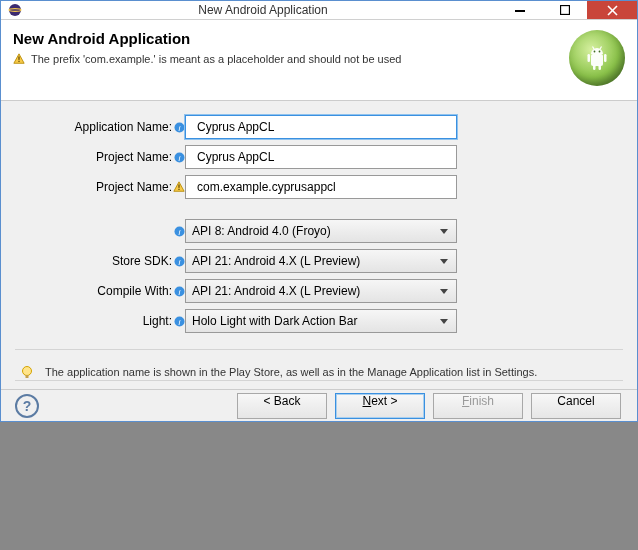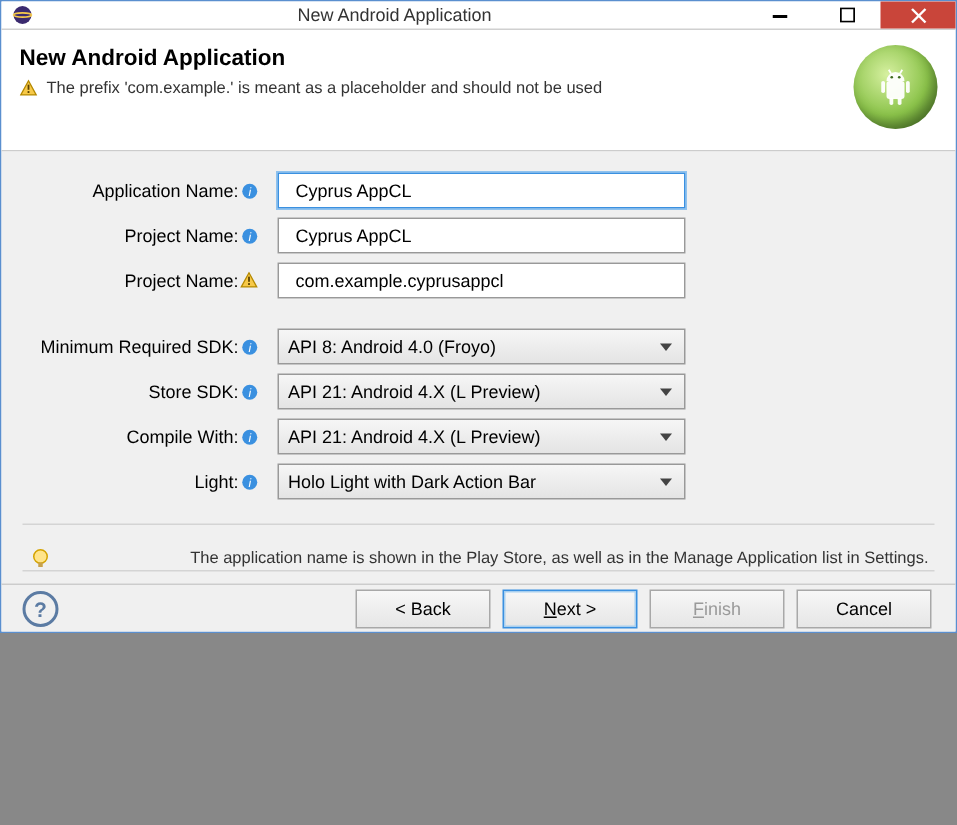--- a/index.html
+++ b/index.html
@@ -17,38 +17,38 @@
 
     .header { padding: 10px 12px 14px 12px; background: #fff; display:flex; align-items:flex-start; border-bottom: 1px solid #ccc; }
     .header-text { flex:1; }
     .header h1 { font-size: 15px; font-weight: 600; color: #000; margin-bottom: 6px; }
     .header .warning-line { display:flex; align-items:flex-end; gap:6px; font-size: 11px; color: #333; }
     .android-logo { width: 56px; height: 56px; border-radius: 50%; background: radial-gradient(circle at 40% 35%, #d6f0a0 0%, #8bc34a 55%, #3d6b1f 100%); display:flex; align-items:center; justify-content:center; box-shadow: inset -3px -4px 8px rgba(0,0,0,.25); }
 
     .content { flex:1; padding: 14px 14px 8px 14px; background: #f0f0f0; display:flex; flex-direction:column; }
 
     .form-row { display:flex; align-items:center; margin-bottom: 6px; }
-    .form-row label { width: 170px; text-align: left; font-size: 12px; color: #000; padding-right: 13px; display:flex; justify-content:flex-end; align-items:center; gap:1px; }
+    .form-row label { width: 170px; text-align: left; font-size: 12px; color: #000; padding-right: 0; display:flex; justify-content:flex-end; align-items:center; gap:1px; }
     .info-icon { width:12px; height:12px; display:inline-flex; align-items:center; justify-content:center; }
     .warn-icon-small { width:12px; height:12px; display:inline-flex; align-items:center; justify-content:center; }
 
     .text-input { height: 24px; border: 1px solid #999; font-size: 12px; padding: 2px 11px; background:#fff; }
     .text-input.focus { border: 1px solid #3a90e0; box-shadow: 0 0 0 1px #8fc2ee; }
     .input-wide { width: 272px; }
     .select { height: 24px; width: 272px; font-size: 12px; border: 1px solid #999; background: linear-gradient(#f6f6f6,#e4e4e4); padding: 0 22px 0 6px; position:relative; display:flex; align-items:center; cursor:default; }
     .select::after { content:""; position:absolute; right:8px; top:50%; transform:translateY(-40%); border-left:4px solid transparent; border-right:4px solid transparent; border-top:5px solid #444; }
 
     .gap { height: 14px; }
 
-    .hint { display:flex; align-items:center; gap:10px; font-size: 11px; color:#333; margin-top: 2px; padding: 0 4px; justify-content: space-between; }
+    .hint { display:flex; align-items:center; gap:10px; font-size: 11px; color:#333; margin-top: 2px; padding: 0 4px; }
     .bulb { width:16px; height:16px; display:flex; align-items:center; justify-content:center; }
 
     .button-bar { height: 50px; border-top: 1px solid #ccc; background:#f0f0f0; display:flex; align-items:center; justify-content:flex-end; gap:8px; padding: 0 16px; position:relative; }
     .button-bar .help { position:absolute; left:14px; top:50%; transform:translateY(-50%); width:24px; height:24px; border:2px solid #5b7ba3; border-radius:50%; display:flex; align-items:center; justify-content:center; color:#5b7ba3; font-size:14px; font-weight:600; }
-    .btn { min-width: 90px; height: 26px; font-size: 12px; background: linear-gradient(#f7f7f7,#e6e6e6); border:1px solid #a8a8a8; display:flex; align-items:center; justify-content:center; cursor:default; }
+    .btn { min-width: 90px; height: 26px; font-size: 12px; background: linear-gradient(#f7f7f7,#e6e6e6); border:1px solid #a8a8a8; display:flex; align-items:flex-start; justify-content:center; cursor:default; }
     .btn.default { border:1px solid #3a90e0; box-shadow: 0 0 0 1px #a8cfef inset; }
     .btn.disabled { color:#9a9a9a; }
     .btn .ul { text-decoration: underline; }
 
     .hr { border:none; border-top:1px solid #d4d4d4; margin: 10px 0 12px 0; }
   </style>
 </head>
 <body>
 
 <div class="window">
@@ -152,21 +152,20 @@
             </svg>
           </span>
       </label>
       <input class="text-input input-wide" value="com.example.cyprusappcl" style="">
     </div>
 
     <div class="gap"></div>
 
     <div class="form-row">
       <label>
-        <span>Minimum Required SDK:</span>
         <span class="info-icon">
             <svg width="11" height="11">
               <circle cx="5.5" cy="5.5" r="5" fill="#3a90e0"></circle>
               <text x="5.5" y="8.5" text-anchor="middle" font-size="8" fill="#fff" font-family="serif" font-style="italic">i</text>
             </svg>
           </span>
       </label>
       <div class="select">
           <span>API 8: Android 4.0 (Froyo)</span>
         </div>

